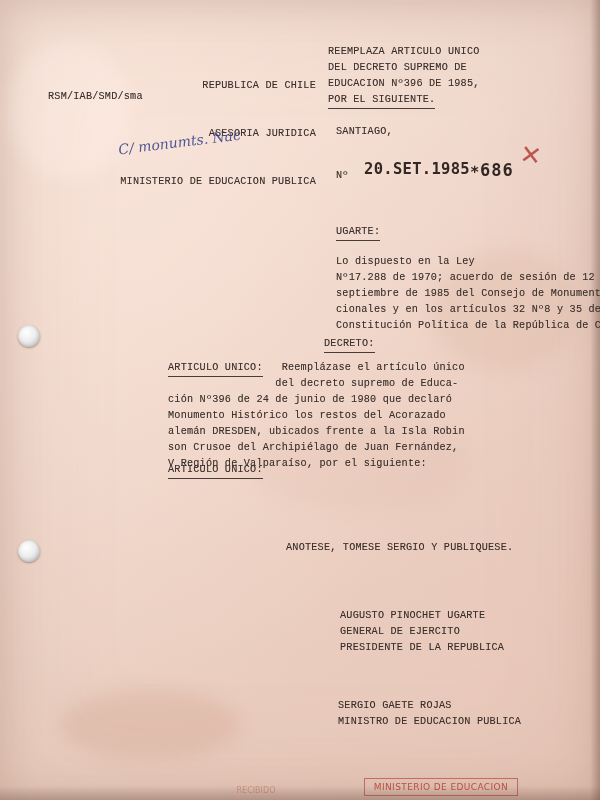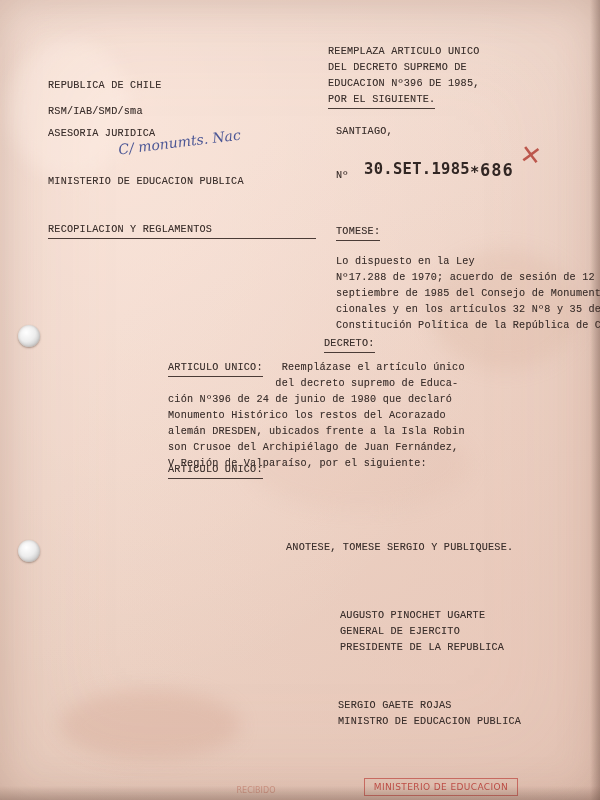--- a/index.html
+++ b/index.html
@@ -52,23 +52,23 @@
     letter-spacing: 0.2px;
     white-space: pre;
     text-shadow: 0 0 0.6px rgba(60,45,40,0.35);
   }
 
   .center { text-align: center; }
 
   .u { border-bottom: 1px solid #4a3b36; display: inline-block; }
 
   
-  #header-left { left: 48px; top: 46px; width: 268px; text-align: left; }
+  #header-left { left: 48px; top: 46px; width: 268px; text-align: right; }
   #header-left .line { display: block; }
-  #rsm { left: 48px; top: 104px; }
+  #rsm { left: 48px; top: 89px; }
 
   #header-right { left: 328px; top: 44px; width: 240px; }
 
   #santiago { left: 336px; top: 124px; text-align: right; }
   #numero-label { position: absolute; left: 336px; top: 168px; }
   #fecha-stamp {
     position: absolute; left: 364px; top: 160px;
     font-family: "DejaVu Sans Mono", monospace;
     font-size: 15.5px; font-weight: bold; letter-spacing: 0.3px;
     color: #322724;
@@ -179,37 +179,36 @@
 
   <div class="blotch" style="left:60px;  top:690px; width:180px; height:70px;  background:rgba(208,160,140,0.30);"></div>
   <div class="blotch" style="left:430px; top:250px; width:150px; height:120px; background:rgba(215,172,152,0.22);"></div>
   <div class="blotch" style="left:250px; top:420px; width:220px; height:90px;  background:rgba(222,183,164,0.18);"></div>
   <div class="blotch" style="left:10px;  top:40px;  width:120px; height:140px; background:rgba(255,240,232,0.35);"></div>
 
   <div class="doc-text center" id="header-left">
     <span class="line">REPUBLICA DE CHILE</span>
     <span class="line">ASESORIA JURIDICA</span>
     <span class="line">MINISTERIO DE EDUCACION PUBLICA</span>
-    <span class="line u">RECOPILACION Y REGLAMENTOS</span>
   </div>
 
   <div class="doc-text" id="rsm">RSM/IAB/SMD/sma</div>
 
   <div class="doc-text" id="header-right"><span>REEMPLAZA ARTICULO UNICO</span>
 <span>DEL DECRETO SUPREMO DE</span>
 <span>EDUCACION Nº396 DE 1985,</span>
 <span class="u">POR EL SIGUIENTE.</span></div>
 
   <div class="doc-text" id="santiago">SANTIAGO,</div>
 
   <div class="doc-text" id="numero-label">Nº</div>
-  <div id="fecha-stamp">30.SET.1985∗</div>
+  <div id="fecha-stamp">20.SET.1985∗</div>
   <div id="numero-stamp">686</div>
 
-  <div class="doc-text u" id="visto-label">TOMESE:</div>
+  <div class="doc-text u" id="visto-label">UGARTE:</div>
   <div class="doc-text" id="visto-body" style="top:254px;">Lo dispuesto en la Ley
 Nº17.288 de 1970; acuerdo de sesión de 12 de
 septiembre de 1985 del Consejo de Monumentos Na
 cionales y en los artículos 32 Nº8 y 35 de la
 Constitución Política de la República de Chile,</div>
 
   <div class="doc-text u" id="decreto-label">DECRETO:</div>
 
   <div class="doc-text u" id="art1-label">ARTICULO UNICO:</div>
   <div class="doc-text" id="art1-body">                  Reemplázase el artículo único

